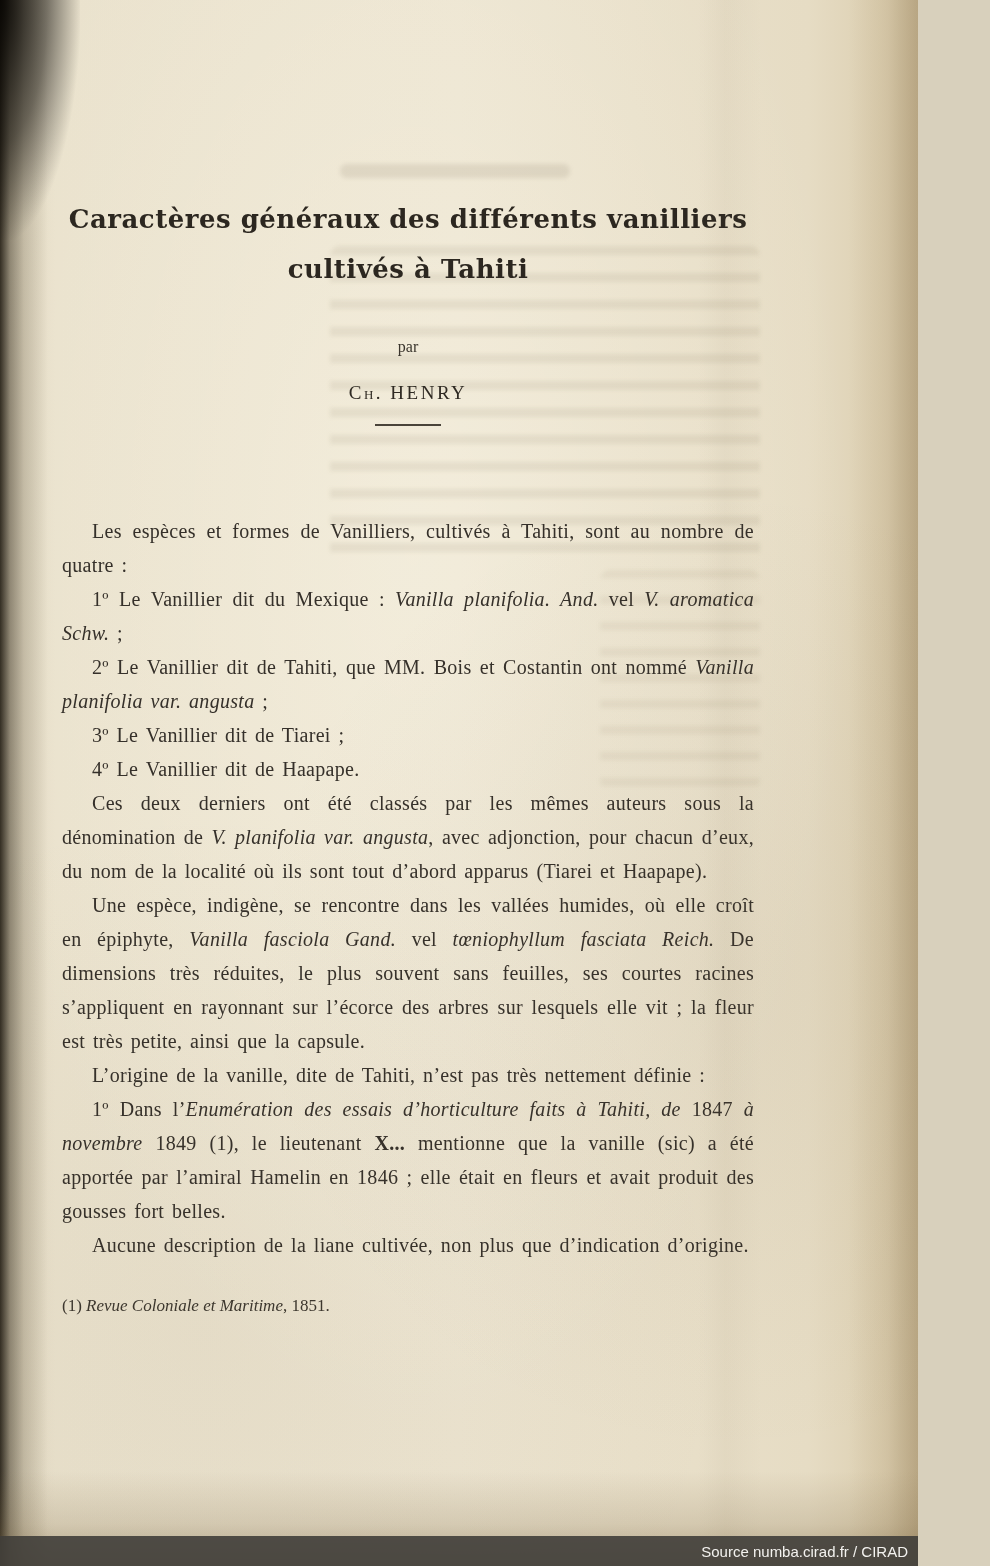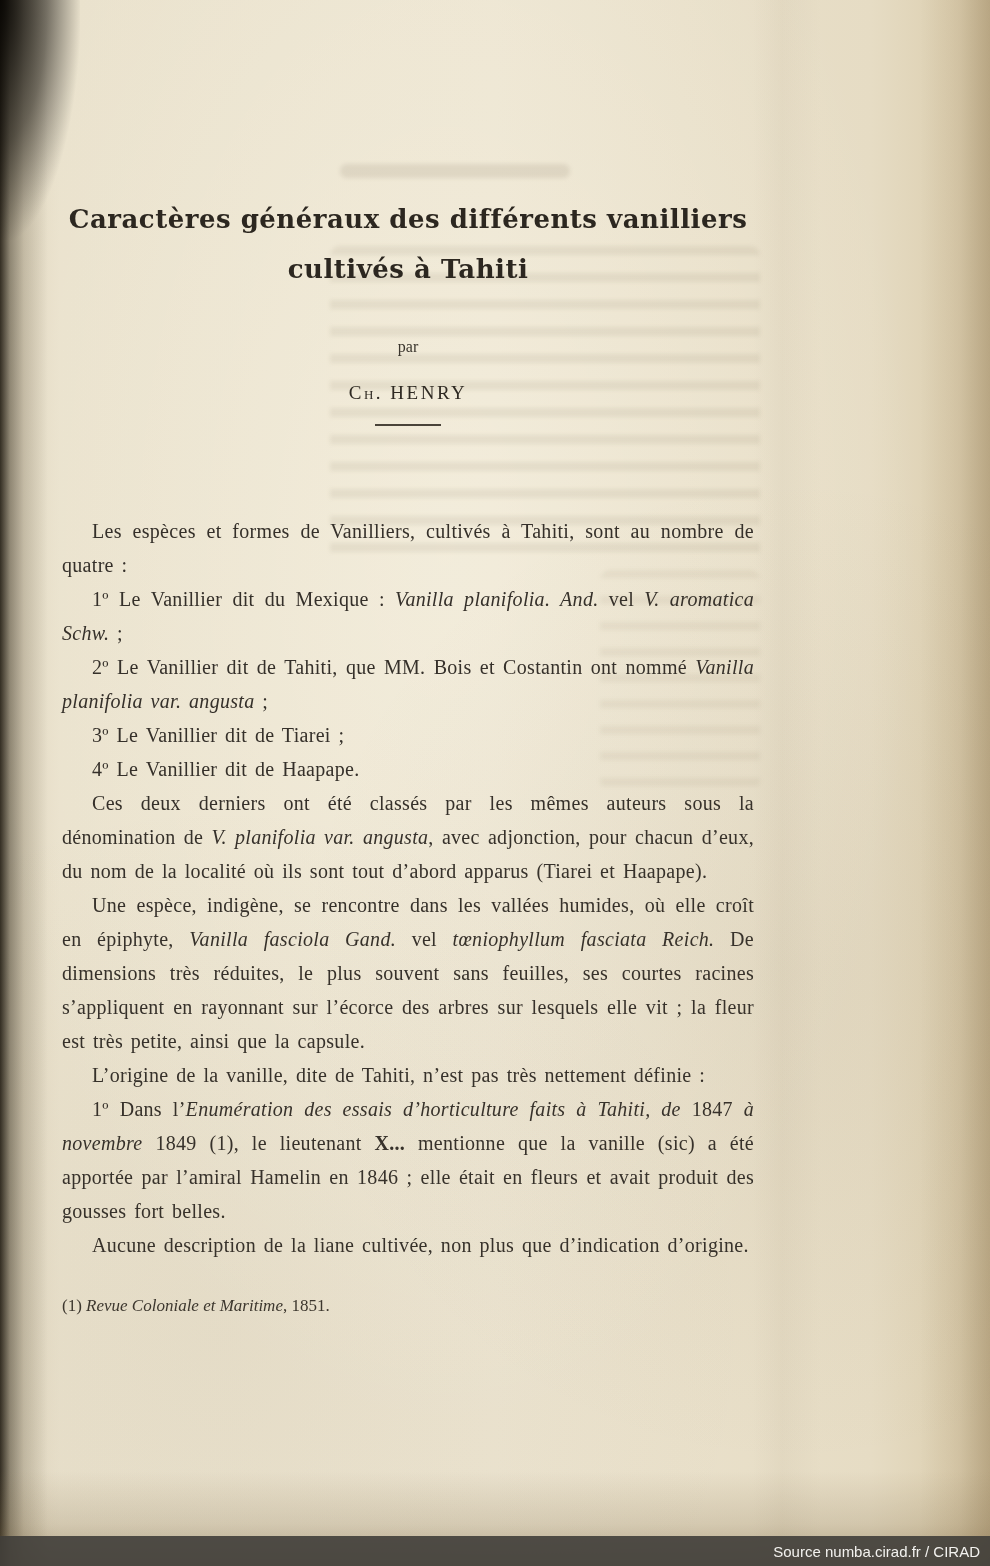--- a/index.html
+++ b/index.html
@@ -1,20 +1,20 @@
 <!DOCTYPE html>
 <html><head>
 <meta charset="utf-8">
 <style>
   * { margin:0; padding:0; box-sizing:border-box; }
   html, body { width:990px; height:1566px; overflow:hidden; }
   body { font-family:"Liberation Serif", serif; background:#d8d0bc; }
 
   .scan {
-    position:relative; width:990px; height:1566px;
+    position:relative; width:918px; height:1566px;
     background:
       radial-gradient(ellipse at 45% 35%, rgba(255,252,240,0.35), rgba(0,0,0,0) 62%),
       linear-gradient(90deg, #ddd3bb 0%, #eae2cd 6%, #ece4d0 50%, #e6dcc4 88%, #ddd0b2 96%, #d3c5a5 100%),
       #e9e1cc;
   }
 
   
   .content { position:absolute; left:62px; top:0; width:692px; color:#35302a; }
 
   .title {

